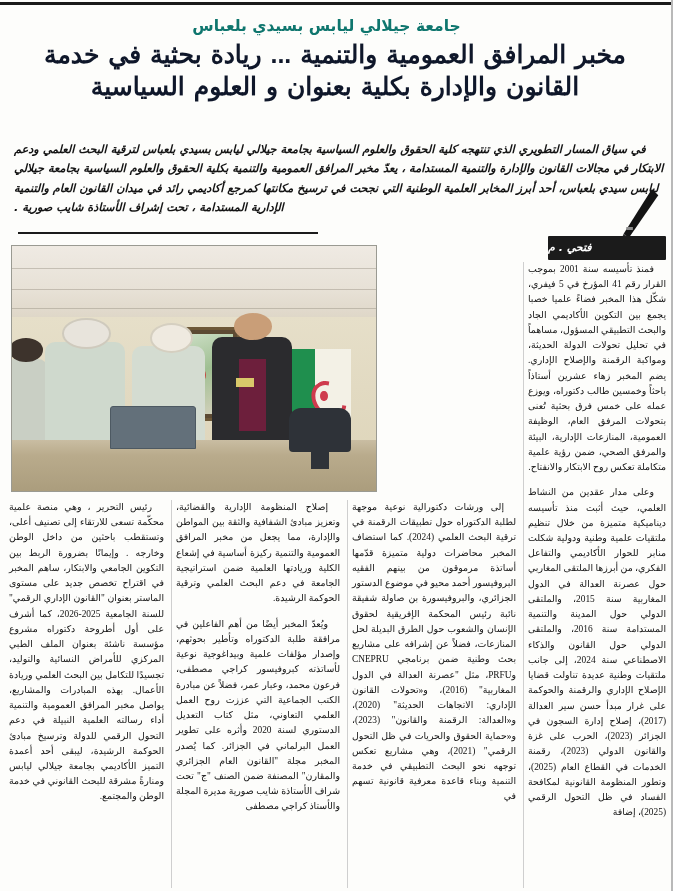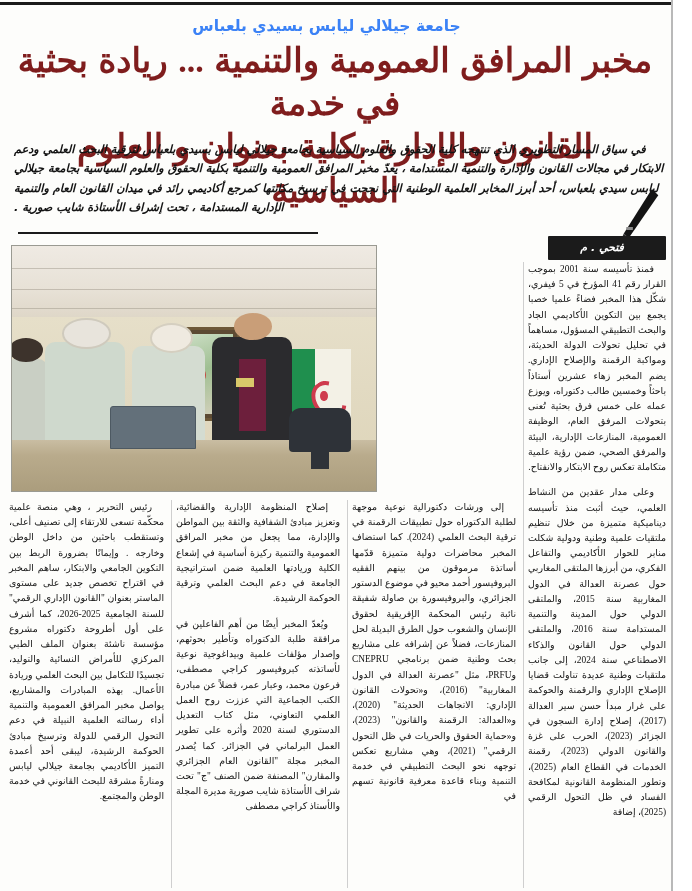--- a/index.html
+++ b/index.html
@@ -30,29 +30,29 @@
   
   .masthead{
     position:absolute;left:0;right:22px;top:8px;
     text-align:center;
   }
   .kicker{
     font-family:"DejaVu Sans","Liberation Sans",sans-serif;
     font-weight:bold;
     font-size:15.5px;
     letter-spacing:.5px;
-    color:#3b82f6;
+    color:#0f766e;
     margin:10px 17px 4px 0;
     line-height:1.1;
   }
   .headline{
-    font-family:Liberation Serif, serif;
+    font-family:Liberation Sans, sans-serif;
     font-weight:bold;
-    color:#7f1d1d;
-    font-size:34px;
+    color:#0f172a;
+    font-size:25px;
     line-height:1.27;
     padding:0 12px;
     letter-spacing:-.2px;
     word-spacing:2px;
   }
   .headline .l2{display:block;}
 
   
   .lead{
     position:absolute;left:14px;right:26px;top:140px;
@@ -74,21 +74,21 @@
     position:absolute;right:26px;top:236px;width:132px;height:26px;
   }
   .byline-bar{
     position:absolute;right:0;top:0;width:118px;height:24px;
     background:#1b1b1b;border-radius:1px;
   }
   .byline-bar span{
     display:block;color:#fff;
     font-family:"DejaVu Sans","Liberation Sans",sans-serif;
     font-weight:bold;font-style:italic;font-size:11px;
-    line-height:24px;text-align:center;padding-right:10px;
+    line-height:24px;text-align:left;padding-right:10px;
   }
   .pen{
     position:absolute;right:6px;top:-52px;width:46px;height:76px;
     pointer-events:none;
   }
 
   
   .photo{
     position:absolute;left:12px;top:246px;width:364px;height:245px;
     overflow:hidden;background:#cfc7b4;

